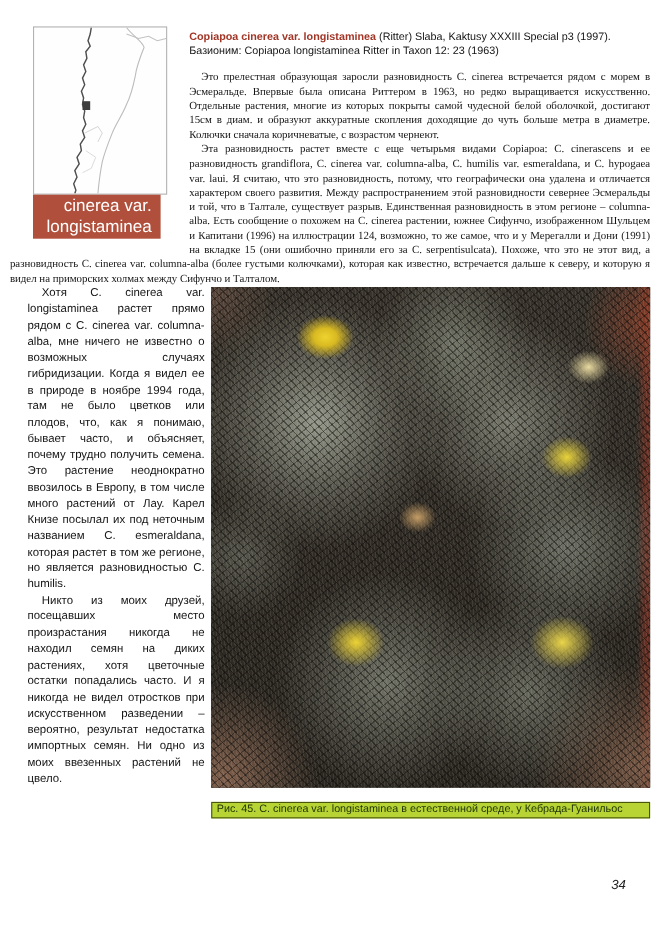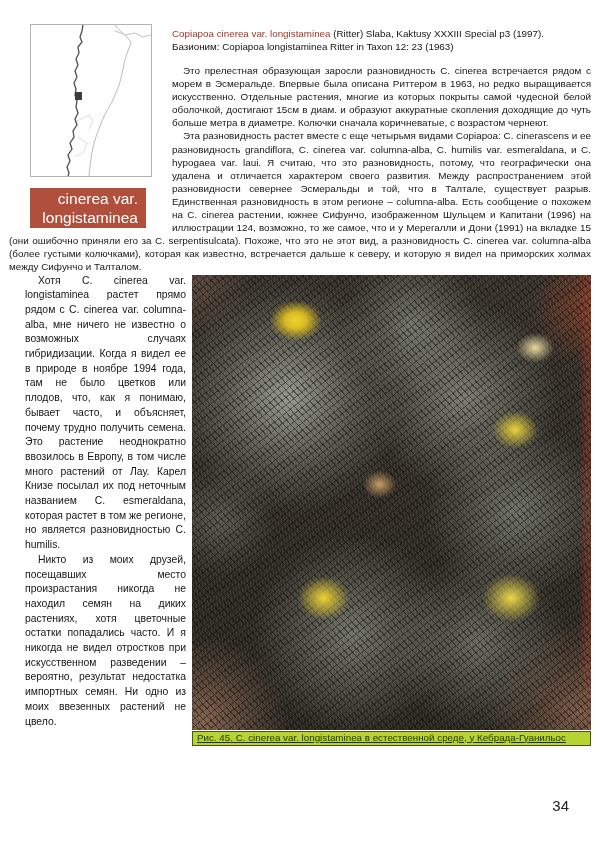--- a/index.html
+++ b/index.html
@@ -7,29 +7,29 @@
     position:relative; width:600px; height:849px; overflow:hidden;
     background:#ffffff; color:#141414;
     font-family:"Liberation Sans", sans-serif;
   }
   .content{padding:24px 9px 0 9px;}
 
   
   .left-float{float:left; width:122px; margin:0 20px 6px 21px;}
   .map-box{width:120px;height:151px;border:1px solid #b2b2b2;background:#fefefe;}
   .sidebar-box{
-    width:116px;height:40px;margin-top:11px;box-sizing:border-box;
+    width:116px;height:40px;box-sizing:border-box;
     background:#b0503c;color:#ffffff;text-align:right;
     padding:2px 8px 0 0;font-size:15.5px;line-height:18.5px;
   }
 
   .header{font-size:9.8px;line-height:13px;margin:3px 0 11px 0;white-space:nowrap;}
-  .header .species{font-weight:normal;color:#a23627;}
+  .header .species{font-weight:bold;color:#a23627;}
 
-  p.body{font-size:9.9px;line-height:13.1px;text-align:justify;margin:0;text-indent:11px;color:#151515;}
+  p.body{font-size:9.9px;line-height:13.1px;text-align:justify;margin:0;text-indent:11px;color:#151515;font-family:Liberation Serif, serif;}
 
   
   figure.photo-fig{float:right;width:399px;margin:1px 0 0 6px;}
   .photo{
     width:399px;height:455px;
     background:
       radial-gradient(ellipse 26px 20px at 26% 10%, #eed32f 0%, #d9ba22 40%, rgba(217,186,34,0) 100%),
       radial-gradient(ellipse 19px 15px at 86% 16%, #e9daa0 0%, rgba(233,218,160,0) 100%),
       radial-gradient(ellipse 23px 19px at 81% 34%, #e9d33a 0%, rgba(233,211,58,0) 100%),
       radial-gradient(ellipse 26px 22px at 33% 71%, #edd334 0%, rgba(237,211,52,0) 100%),
@@ -47,26 +47,26 @@
       radial-gradient(circle 55px at 7% 54%, rgba(146,151,136,0.40) 0%, rgba(146,151,136,0) 100%),
       radial-gradient(circle 85px at 3% 98%, rgba(134,99,79,0.95) 0%, rgba(134,99,79,0.50) 45%, rgba(134,99,79,0) 100%),
       radial-gradient(circle 95px at 97% 96%, rgba(128,93,73,0.90) 0%, rgba(128,93,73,0.45) 45%, rgba(128,93,73,0) 100%),
       radial-gradient(circle 60px at 100% 7%, rgba(138,62,40,0.85) 0%, rgba(138,62,40,0) 100%),
       radial-gradient(circle 55px at 1% 2%, rgba(96,74,62,0.85) 0%, rgba(96,74,62,0) 100%),
       linear-gradient(to left, rgba(150,52,36,0.55) 0px, rgba(150,52,36,0.55) 4px, rgba(0,0,0,0) 12px),
       linear-gradient(#38332c, #2b2721);
     background-color:#2b2721;
   }
   .caption-bar{
-    margin-top:1px;border:1px solid #49560b;background:#b7d434;color:#1d3203;
-    font-size:9.8px;line-height:12px;height:12px;padding:0 0 1px 4px;overflow:hidden;white-space:nowrap;text-decoration:underline;
+    margin-top:13px;border:1px solid #49560b;background:#b7d434;color:#1d3203;
+    font-size:9.8px;line-height:12px;height:12px;padding:0 0 1px 4px;overflow:hidden;white-space:nowrap;
   }
   p.colL{font-size:10.4px;line-height:14.7px;text-align:justify;margin:0 0 0 16px;text-indent:13px;color:#151515;}
   .clear{clear:both;}
-  .page-num{position:absolute;top:797px;right:31px;font-size:15px;color:#222;}
+  .page-num{position:absolute;top:797px;right:31px;font-size:12px;color:#222;font-style:italic;}
 </style>
 </head>
 <body>
 
 <div class="page">
   <div class="content">
 
     <div class="left-float">
       <div class="map-box">
         <svg width="120" height="151" viewBox="0 0 120 151" xmlns="http://www.w3.org/2000/svg">

